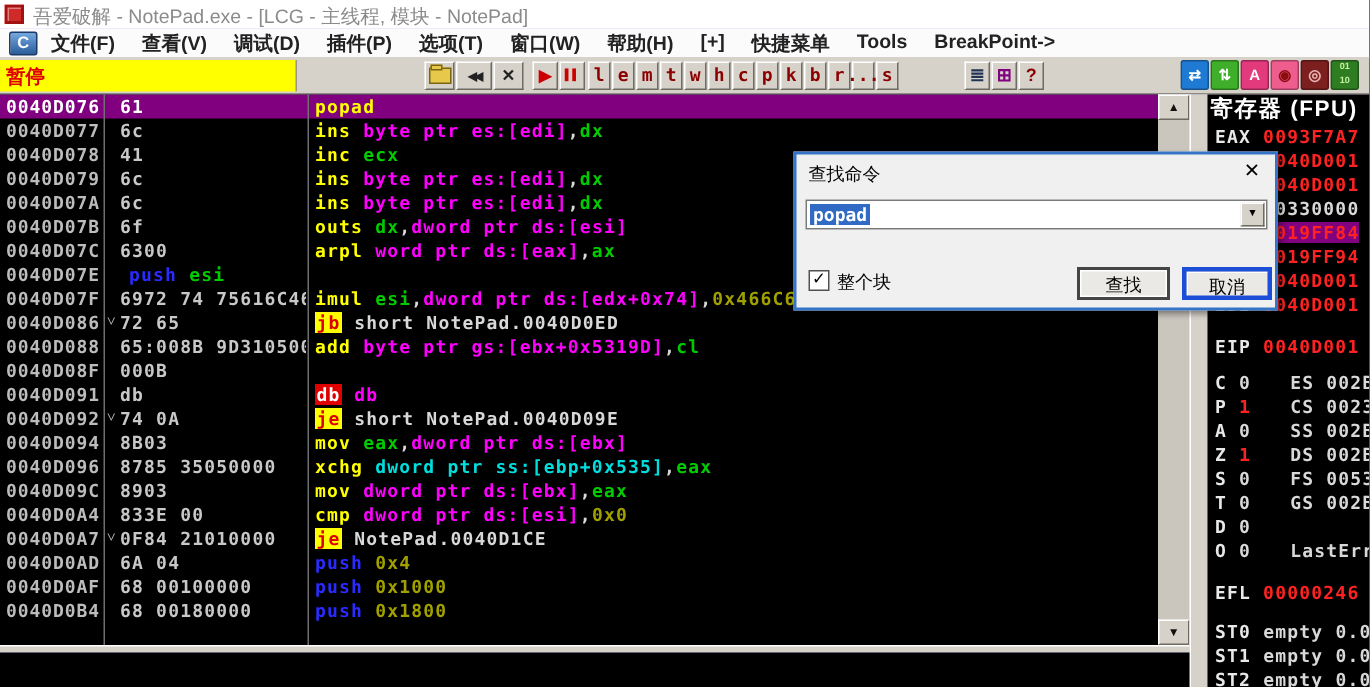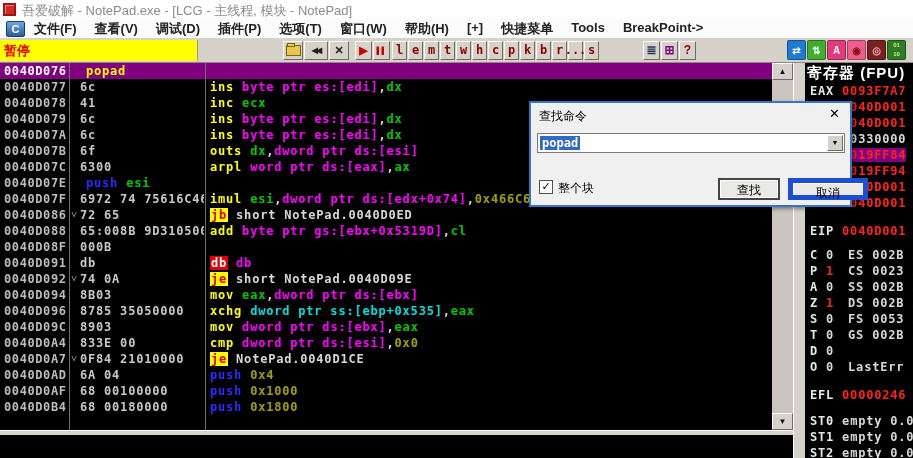--- a/index.html
+++ b/index.html
@@ -64,42 +64,42 @@
   .bottompane{position:absolute;left:0;top:435px;width:793px;height:23px;background:#000;}
   
   .registers{position:absolute;left:805px;top:63px;width:108px;height:395px;background:#000;
              overflow:hidden;color:#d8d8d8;}
   .reg-header{height:20px;line-height:20px;color:#ffffff;font-weight:bold;font-size:15px;
               white-space:nowrap;font-family:"Liberation Sans",sans-serif;letter-spacing:1px;padding-left:2px;}
   .rrow{height:16px;line-height:16px;white-space:nowrap;padding-left:5px;}
   .rname{color:#e8e8e8;} .rval{margin-left:8px;} 
   .red{color:#ff2222;} .wht{color:#d8d8d8;}
   .hl{background:#800080;}
-  .seg{margin-left:14px;color:#d8d8d8;}
+  .seg{margin-left:26px;color:#d8d8d8;}
   .sp12{height:12px;} .sp8{height:8px;} .sp10{height:10px;}
   
   .dialog{position:absolute;left:529px;top:101px;width:323px;height:106px;background:#f0f0f0;
           border:2px solid #3575c8;box-sizing:border-box;box-shadow:2px 2px 4px rgba(0,0,0,0.4);
           z-index:50;}
   .dlg-title{position:absolute;left:8px;top:5px;font-size:12px;color:#000;}
   .dlg-close{position:absolute;right:10px;top:3px;font-size:13px;color:#000;}
   .combo{position:absolute;left:6px;top:30px;width:308px;height:20px;background:#ffffff;
          border:1px solid #7a7a7a;box-sizing:border-box;}
   .combo-text{position:absolute;left:2px;top:2px;font-family:"DejaVu Sans Mono",monospace;
               font-weight:bold;font-size:12px;background:#316ac5;color:#ffffff;padding:0 2px;line-height:14px;}
   .combo-btn{position:absolute;right:1px;top:1px;width:16px;height:16px;background:#d6d2ca;
              border:1px solid;border-color:#ffffff #6f6b63 #6f6b63 #ffffff;box-sizing:border-box;
              font-size:7px;text-align:center;line-height:14px;color:#000;}
   .chkbox{position:absolute;left:8px;top:77px;width:12px;height:12px;background:#fff;
           border:1px solid #505050;font-size:11px;line-height:11px;text-align:center;color:#000;}
   .chklabel{position:absolute;left:27px;top:77px;font-size:12px;color:#000;text-align:center;}
   .dlg-btn{position:absolute;top:75px;height:22px;background:#ebe9e6;font-size:12px;color:#000;
            text-align:center;line-height:20px;box-sizing:border-box;}
   .btn-find{left:187px;width:62px;border:2px solid #454545;box-shadow:inset 0 0 0 1px #fff;}
-  .btn-cancel{left:257px;width:80px;border:5px solid #1d4ed8;box-shadow:inset 1px 1px 0 #fff;}
+  .btn-cancel{left:257px;width:60px;border:3px solid #1d4ed8;box-shadow:inset 1px 1px 0 #fff;}
 </style>
 </head>
 <body>
 
 <div class="screen">
 
   <div class="titlebar">
     <div class="app-icon"></div>
     <span class="title-text">吾爱破解 - NotePad.exe - [LCG -  主线程, 模块 - NotePad]</span>
   </div>
@@ -187,20 +187,21 @@
           <span style="width: 12px; display: inline-block; word-spacing: 8px;">01 10</span>
         </div>
       </div>
   </div>
 
   <div class="disasm">
     <div class="rows">
         <div class="drow mono sel">
           <span class="addr">0040D076</span>
           <span class="mark"></span>
+          <span class="hexb">61</span>
           <span class="instr"><span class="c-mn">popad</span></span>
         </div>
         <div class="drow mono">
           <span class="addr">0040D077</span>
           <span class="mark"></span>
           <span class="hexb">6c</span>
           <span class="instr"><span class="c-mn">ins </span><span class="c-mem">byte ptr es:[edi]</span><span class="c-txt">,</span><span class="c-reg">dx</span></span>
         </div>
         <div class="drow mono">
           <span class="addr">0040D078</span>

